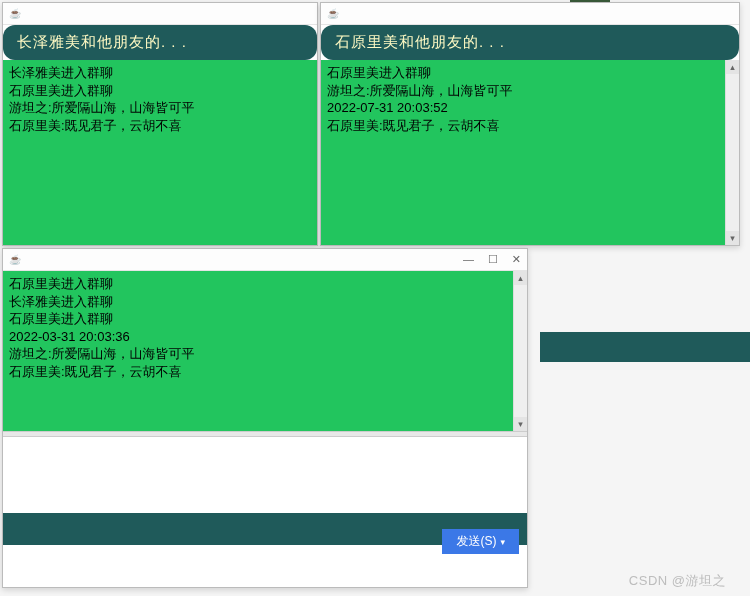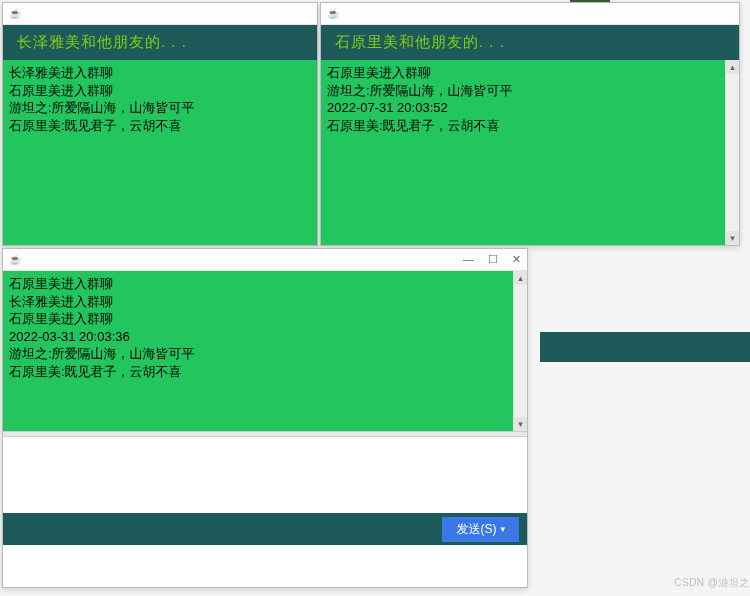--- a/index.html
+++ b/index.html
@@ -31,24 +31,25 @@
   }
   .titlebar-ctrls { display: flex; gap: 14px; color: #666; font-size: 11px; }
   .titlebar-ctrls span { cursor: default; }
   .java-icon {
     width: 14px; height: 14px;
     display: inline-flex; align-items: center; justify-content: center;
     font-size: 10px; color: #5d7fa3;
   }
   .header {
     background: #1f5a5a;
-    color: #84cc16;
+    color: #fef9c3;
     padding: 8px 14px;
     font-size: 15px;
     letter-spacing: 1px;
+    border-radius: 12px;
   }
   .chat-area {
     flex: 1;
     background: #22c55e;
     padding: 4px 6px;
     font-size: 13px;
     line-height: 1.35;
     overflow: hidden;
     position: relative;
   }
@@ -74,21 +75,21 @@
     border-bottom: 1px solid #ccc;
   }
   .input-area {
     height: 76px;
     background: #fff;
   }
   .footer {
     background: #1f5a5a;
     height: 23px;
     display: flex;
-    align-items: center;
+    align-items: flex-start;
     justify-content: flex-end;
     padding: 16px 8px;
   }
   .send-btn {
     background: #3b78e7;
     color: #fff;
     border: none;
     padding: 4px 14px;
     font-size: 12px;
     display: flex; align-items: center; gap: 4px;
@@ -96,22 +97,22 @@
   }
   .send-btn .caret { font-size: 9px; }
   .bg-strip {
     position: absolute;
     right: 0;
     width: 210px;
     background: #1f5a5a;
   }
   .watermark {
     position: absolute;
-    right: 0; bottom: 6px;
-    font-size: 10px;
+    right: 24px; bottom: 6px;
+    font-size: 13px;
     color: #bdbdbd;
     letter-spacing: 0.5px;
     text-align: center;
   }
   .tab-thing {
     position: absolute;
     top: 0; left: 570px;
     width: 40px; height: 8px;
     background: #3a5a3a;
     border-radius: 0 0 2px 2px;

